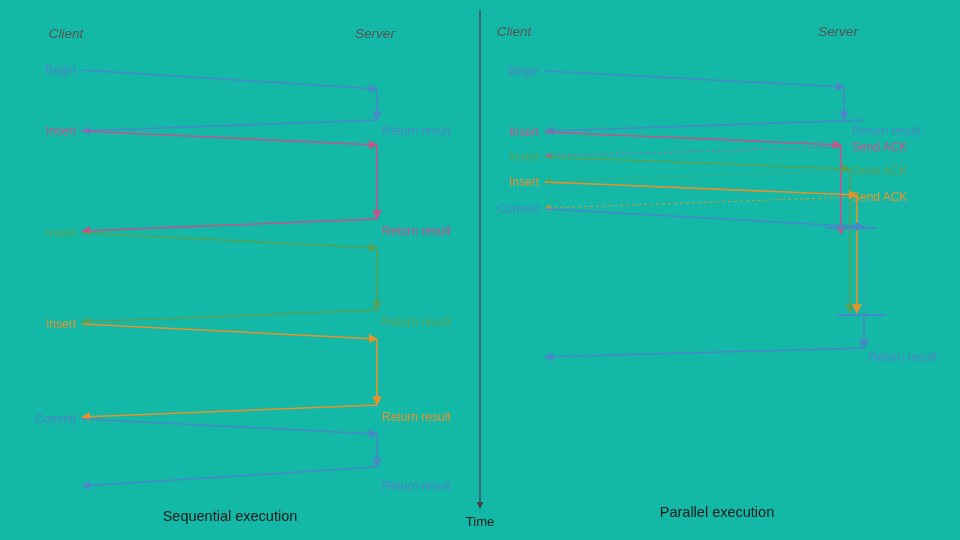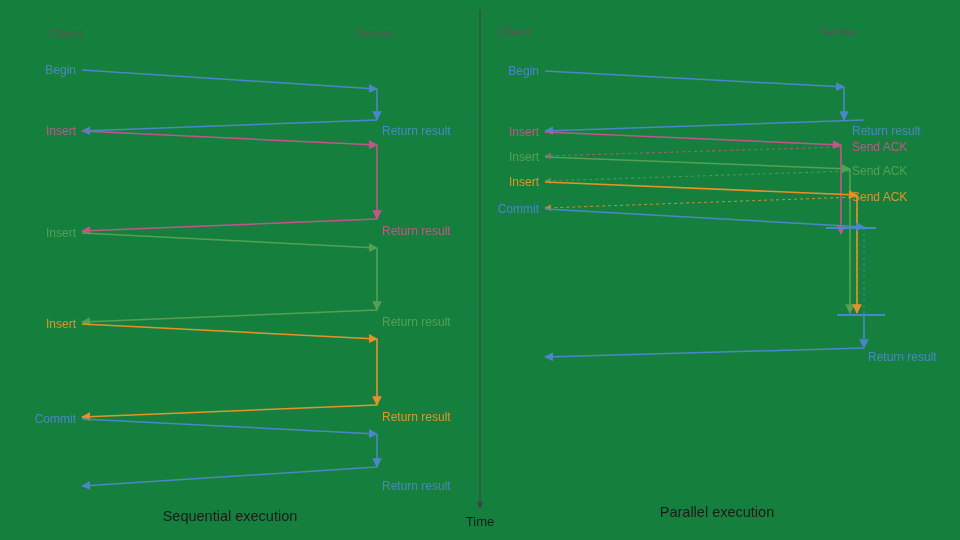--- a/index.html
+++ b/index.html
@@ -4,21 +4,21 @@
 <style>
   html, body {
     margin: 0;
     padding: 0;
     background: #ffffff;
   }
   #root {
     position: relative;
     width: 960px;
     height: 540px;
-    background: #15803d;
+    background: #14b8a6;
     font-family: "Liberation Sans", sans-serif;
     overflow: hidden;
   }
   svg.layer {
     position: absolute;
     left: 0;
     top: 0;
     width: 960px;
     height: 540px;
   }

